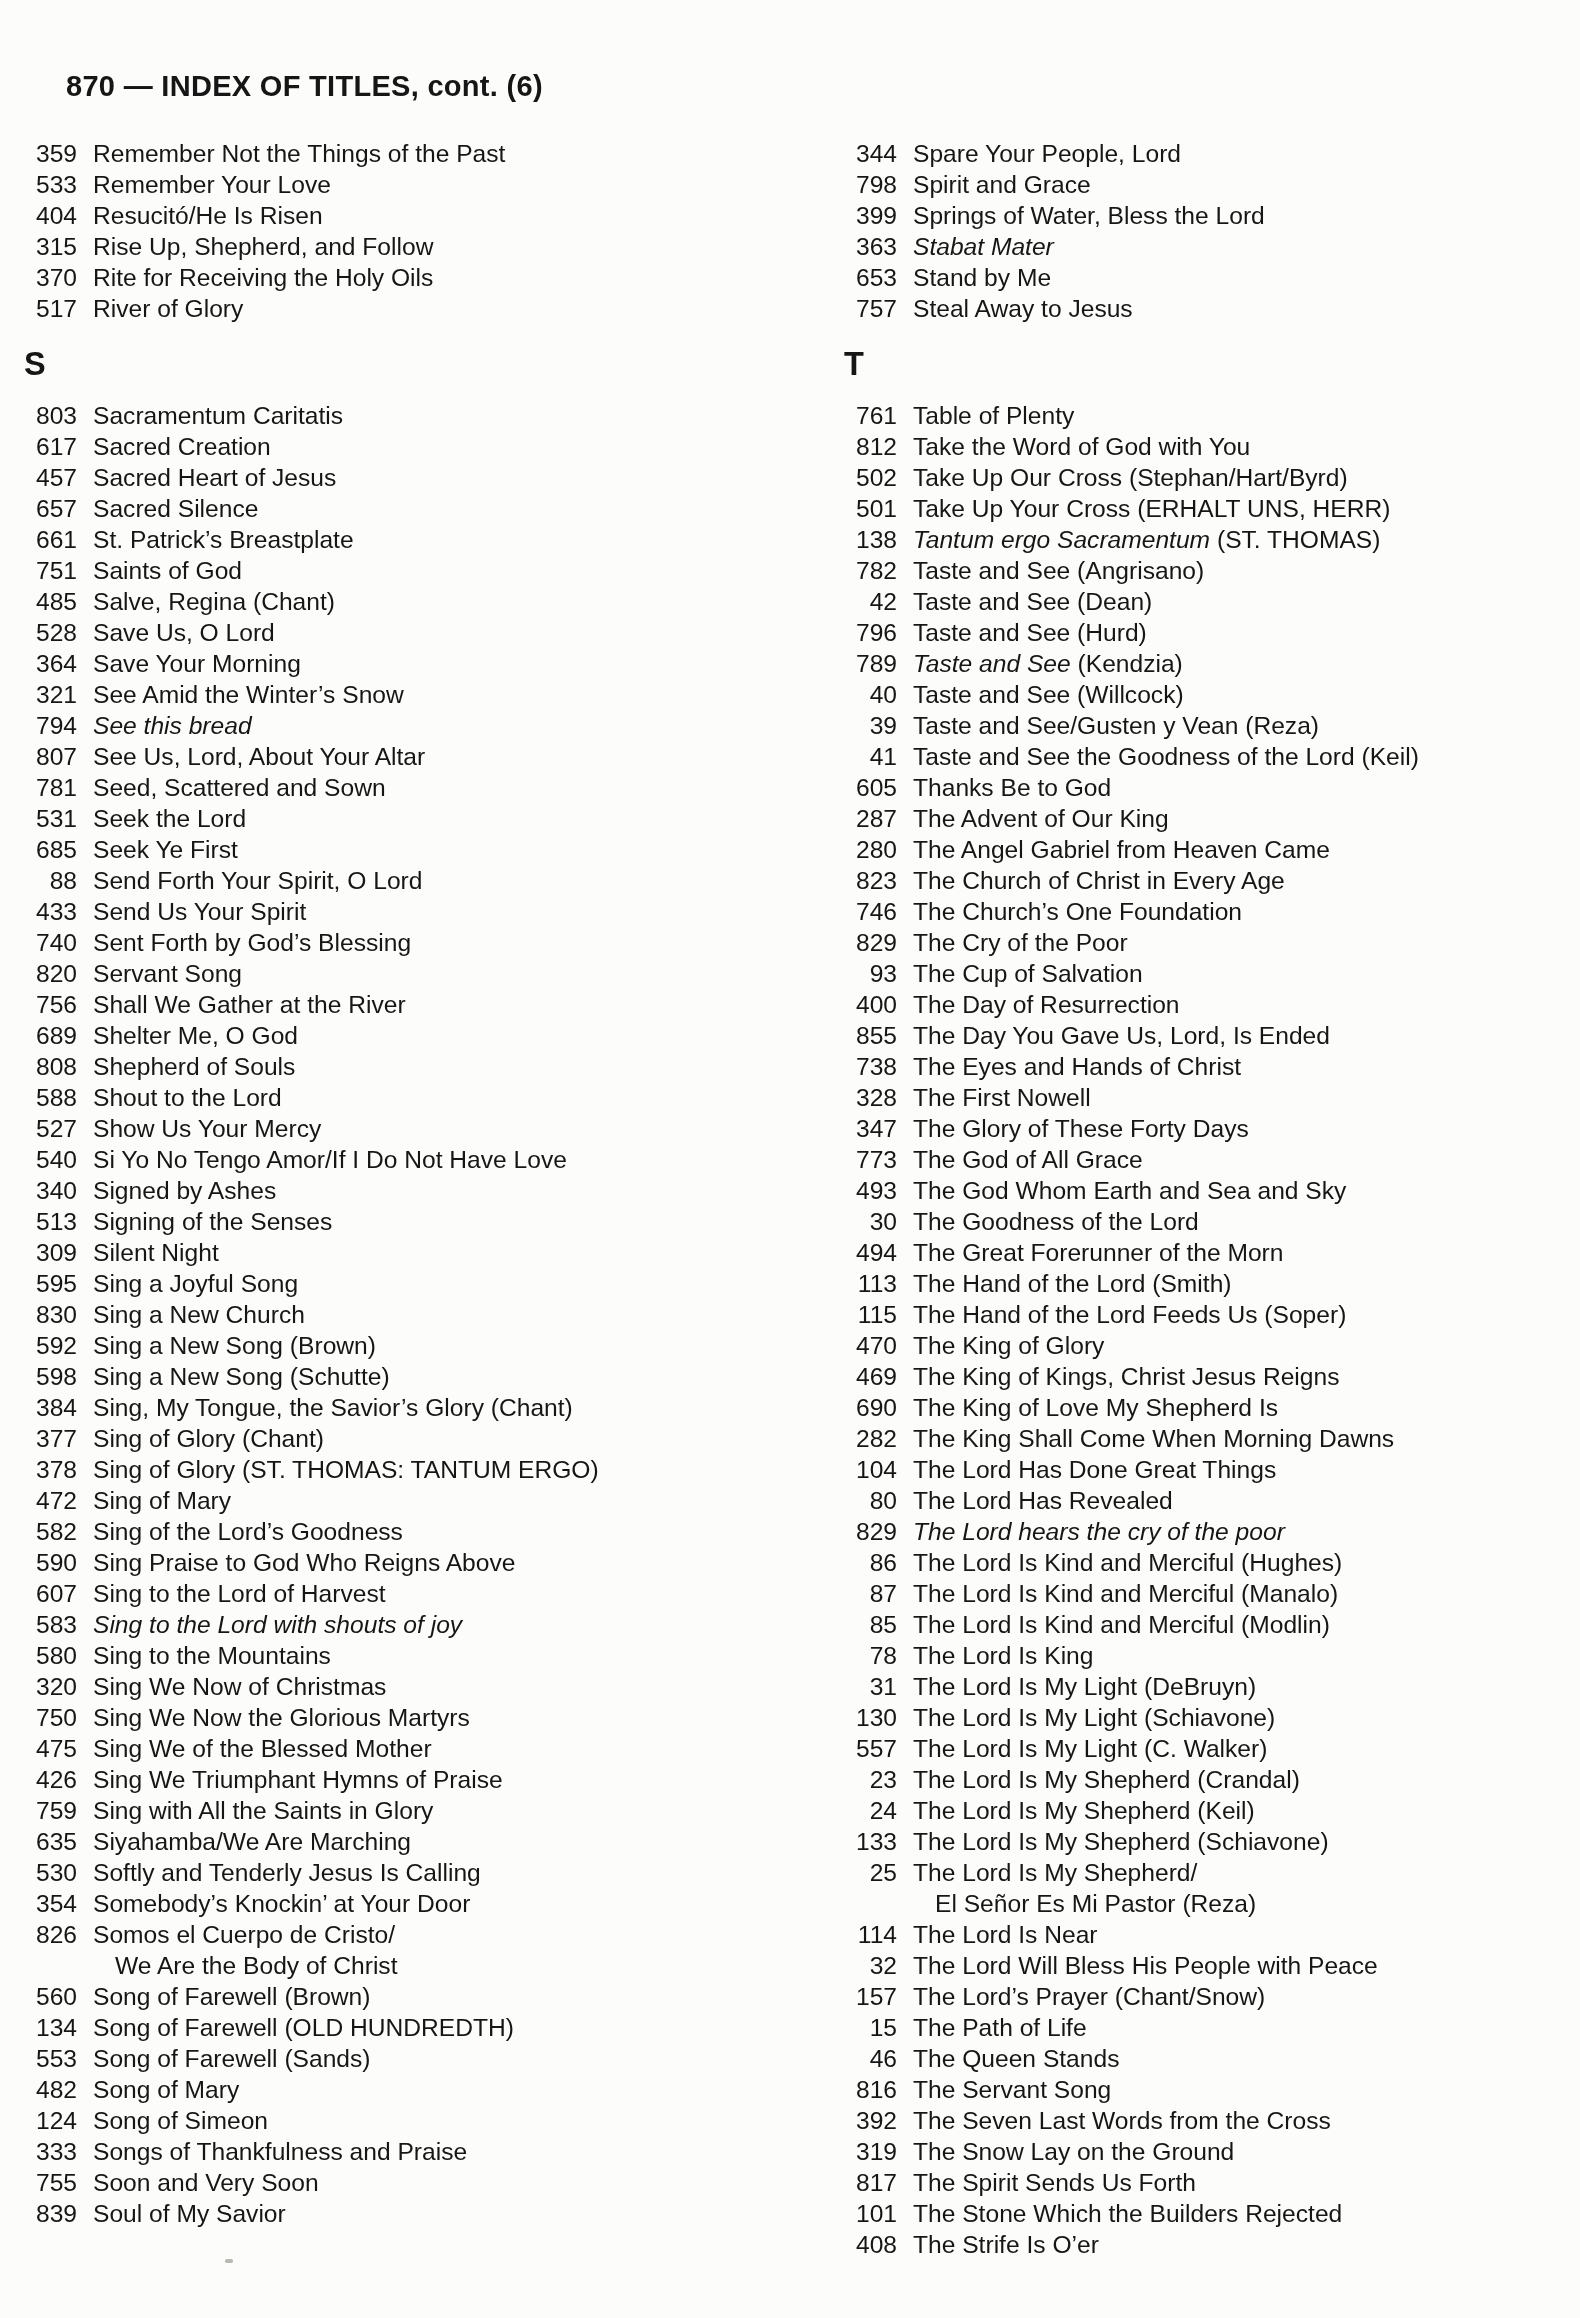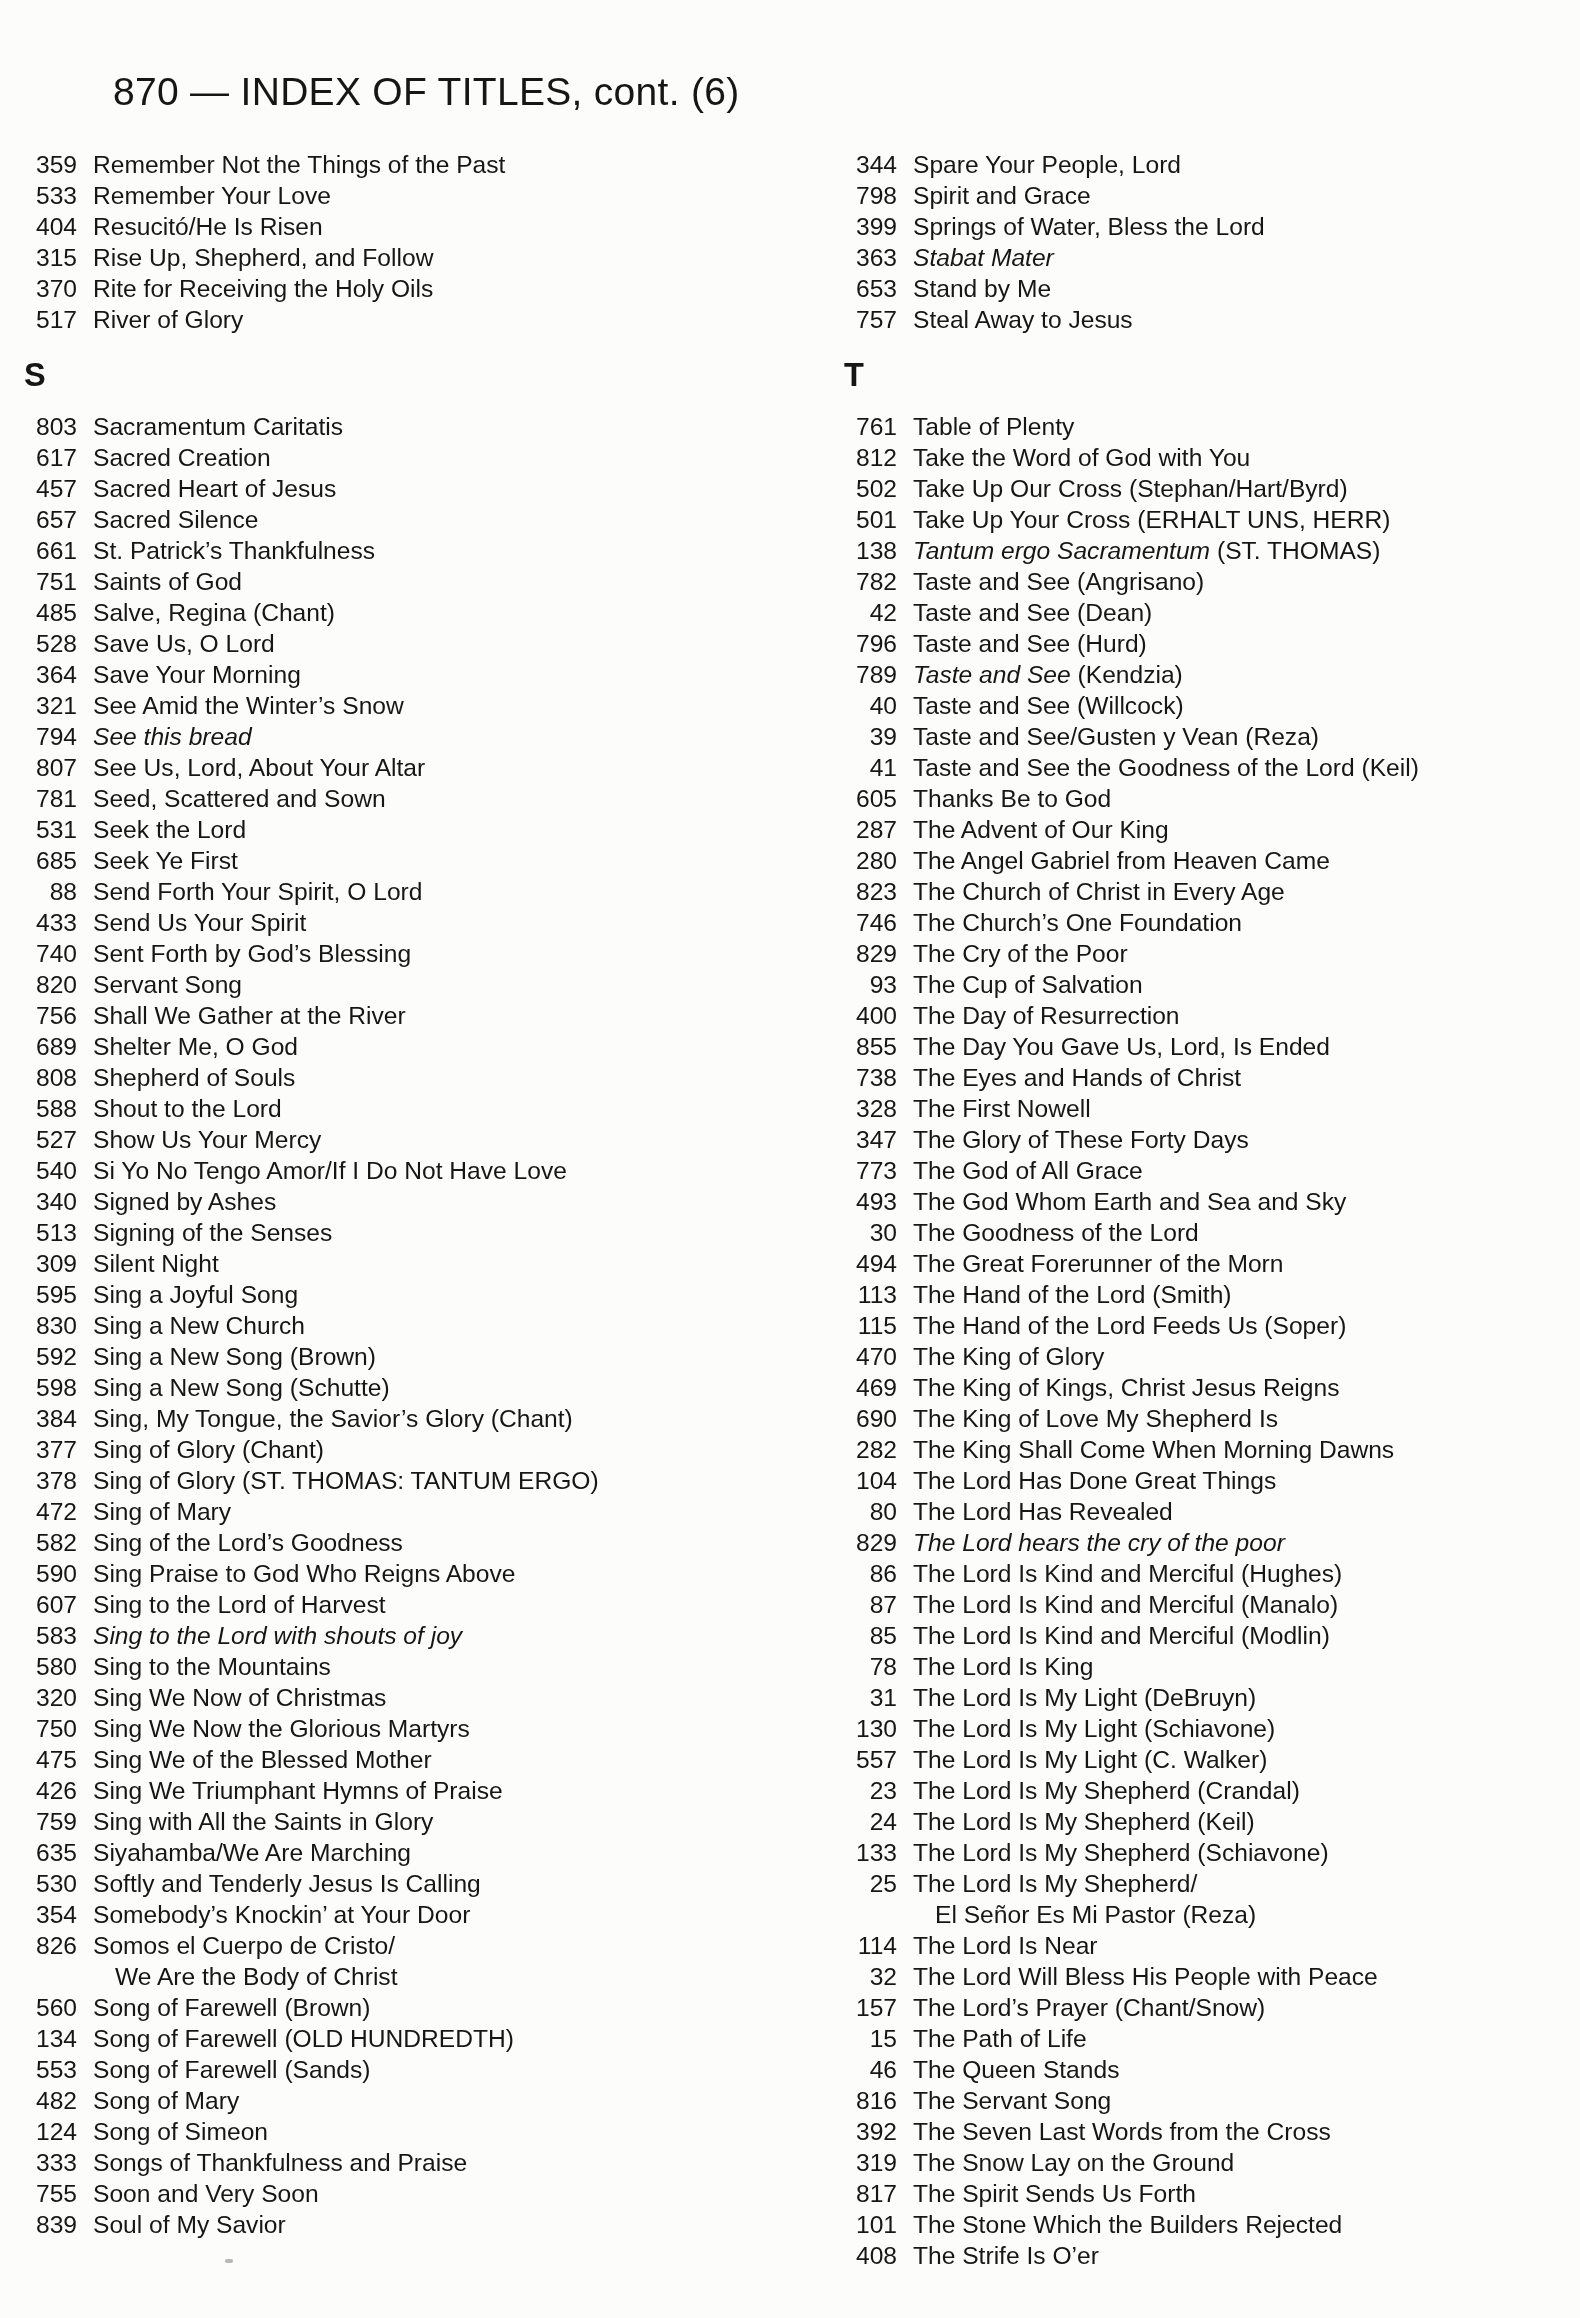--- a/index.html
+++ b/index.html
@@ -6,23 +6,23 @@
   html,body { width:1581px; height:2319px; }
   body { background:#e9e9e7; font-family:"Liberation Sans","DejaVu Sans",sans-serif; }
   .page {
     width:1581px; height:2319px;
     background:#fcfcfa;
     color:#161616;
     position:relative;
     overflow:hidden;
   }
   .header {
-    padding:70px 0 0 113px;
-    font-size:39px;
-    font-weight:normal;
+    padding:70px 0 0 66px;
+    font-size:29px;
+    font-weight:bold;
     letter-spacing:0.3px;
   }
   .columns { display:flex; margin-top:35px; }
   .col-left  { width:757px; flex:none; }
   .col-right { padding-left:63px; flex:1; }
   .entry { display:flex; font-size:24.6px; line-height:31px; }
   .num { width:77px; text-align:right; flex:none; }
   .title { padding-left:16px; white-space:nowrap; }
   .italic { font-style:italic; }
   .entry.cont .contline { padding-left:115px;text-align:center; }
@@ -86,21 +86,21 @@
         <div class="entry">
           <span class="num">457</span>
           <span class="title">Sacred Heart of Jesus</span>
         </div>
         <div class="entry">
           <span class="num">657</span>
           <span class="title">Sacred Silence</span>
         </div>
         <div class="entry">
           <span class="num">661</span>
-          <span class="title">St. Patrick’s Thankfulness</span>
+          <span class="title">St. Patrick’s Breastplate</span>
         </div>
         <div class="entry">
           <span class="num">751</span>
           <span class="title">Saints of God</span>
         </div>
         <div class="entry">
           <span class="num">485</span>
           <span class="title">Salve, Regina (Chant)</span>
         </div>
         <div class="entry">

